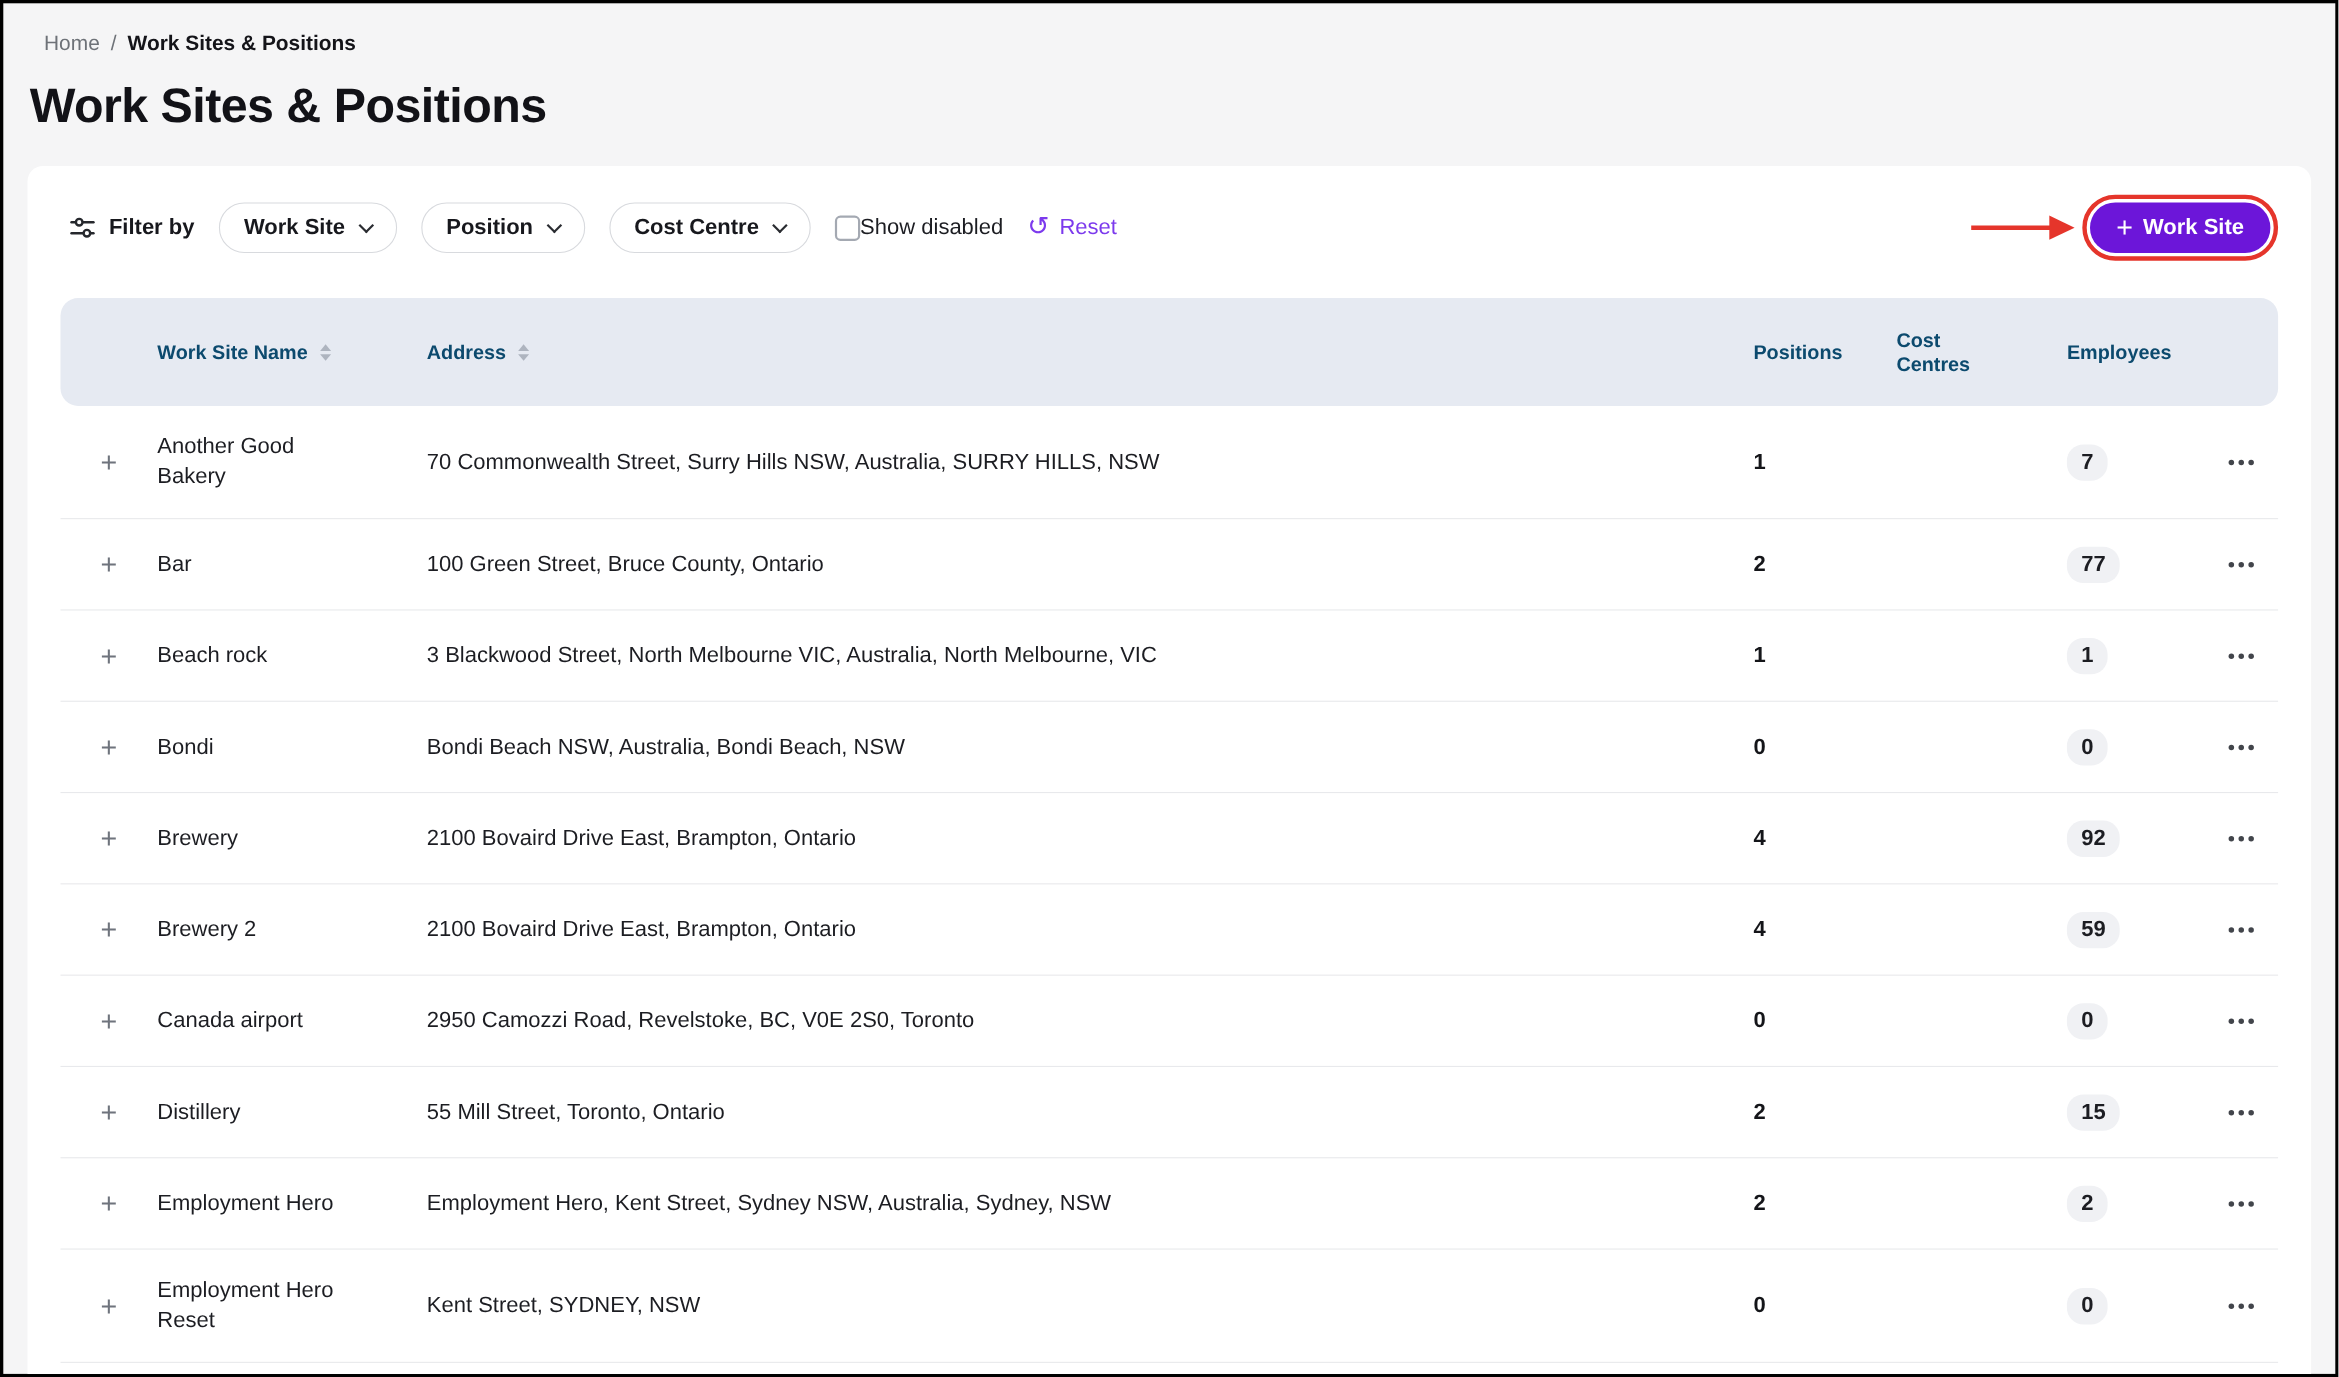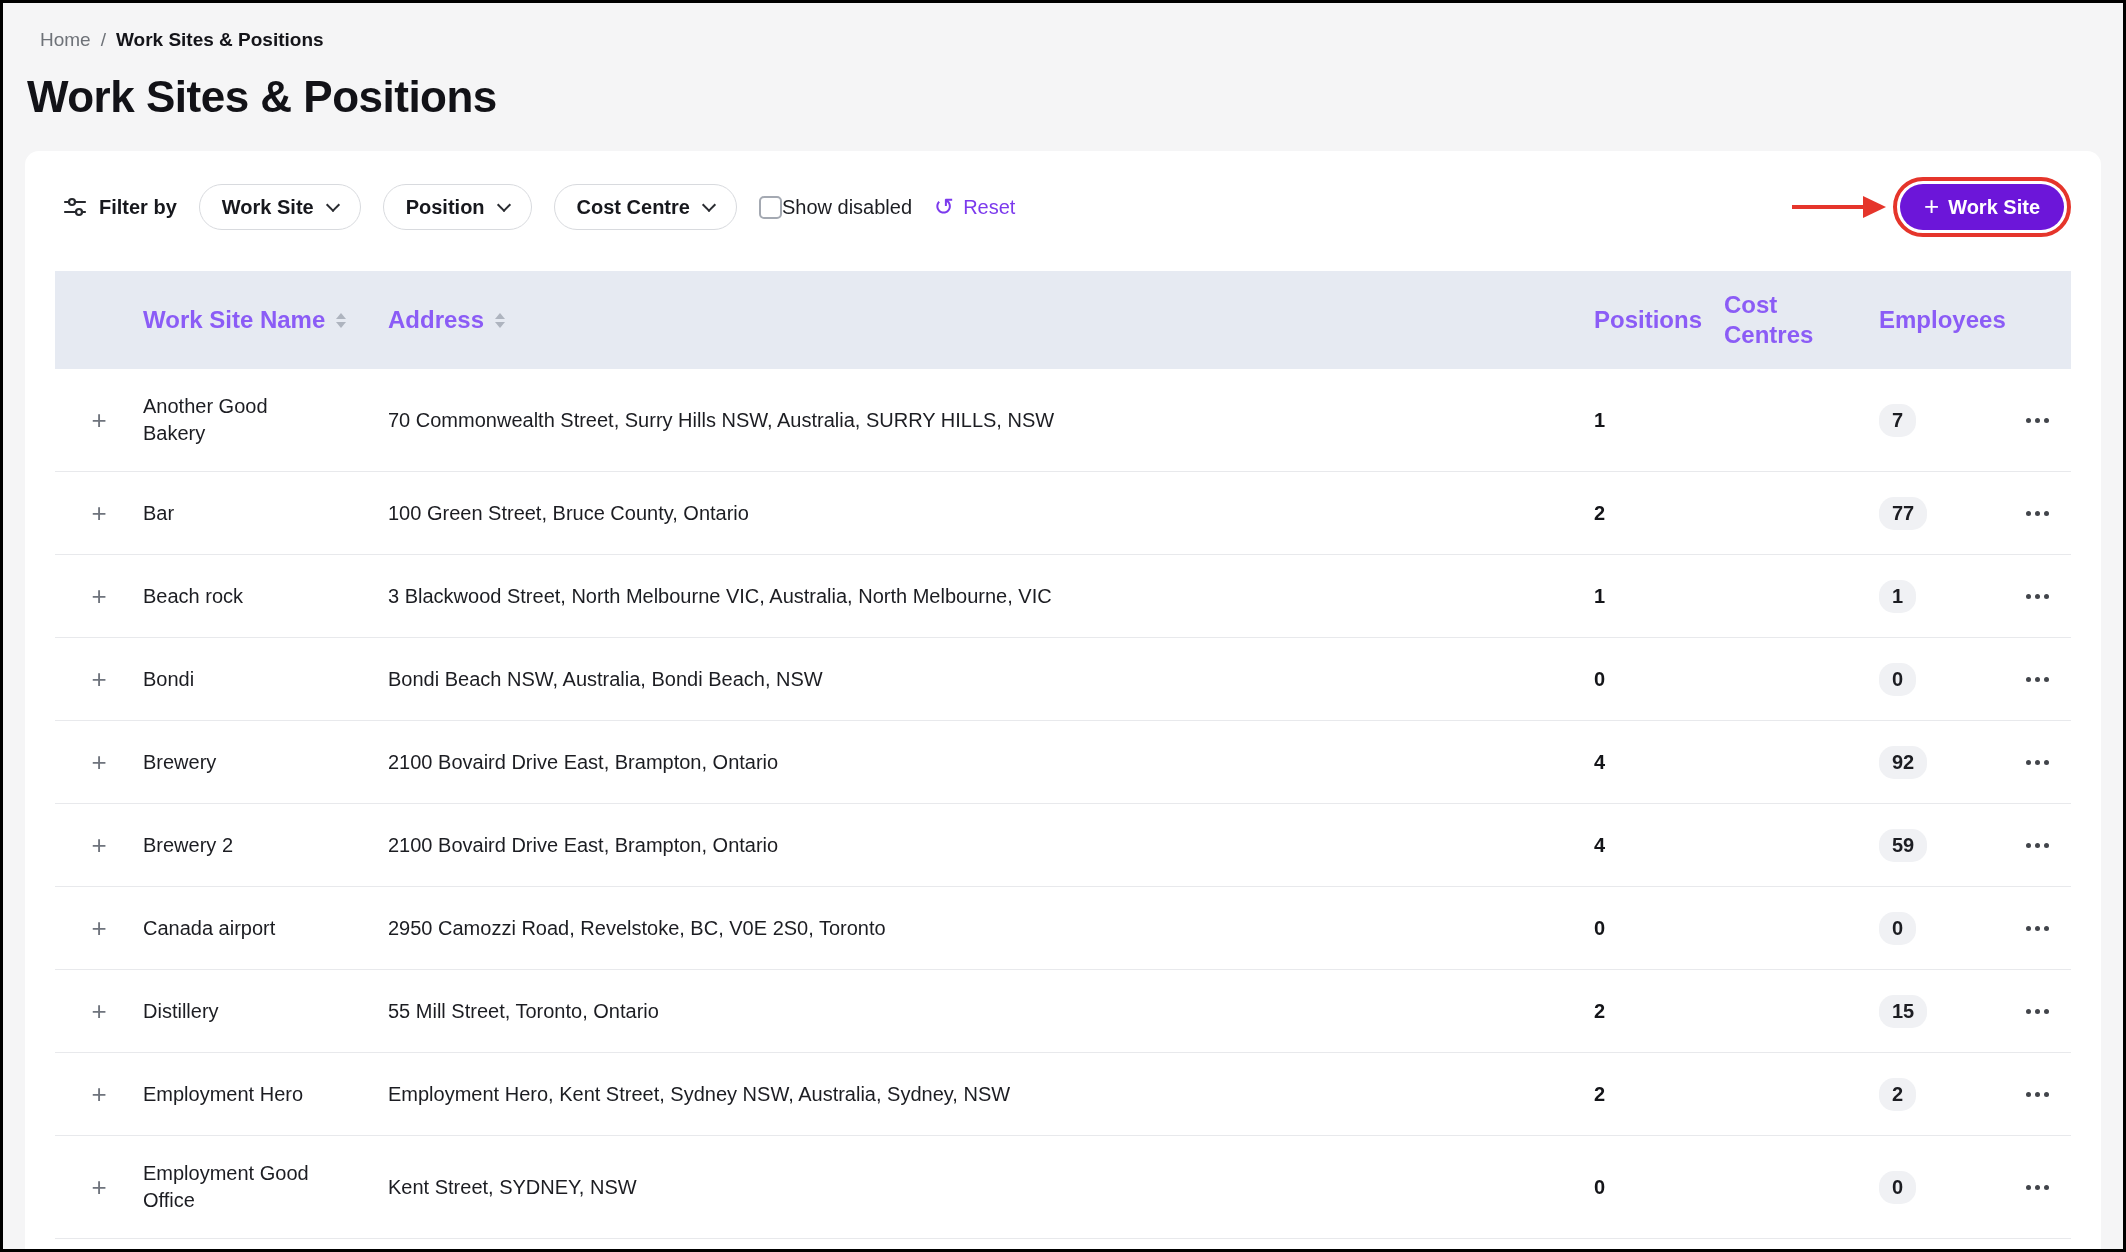--- a/index.html
+++ b/index.html
@@ -136,25 +136,25 @@
   }
   .add-btn .plus { font-size: 26px; font-weight: 400; line-height: 1; margin-top: -2px; }
   
   .tr {
     display: grid;
     grid-template-columns: 88px 245px 1fr 130px 155px 135px 67px;
     align-items: center;
   }
   .thead {
     background: var(--header-bg, #E6EAF2);
-    border-radius: 0;
+    border-radius: 16px;
     min-height: 98px;
-    font-size: 24px;
-    font-weight: 700;
-    color: #8b5cf6;
+    font-size: 18px;
+    font-weight: 700;
+    color: #0c4a6e;
   }
   .th { display: flex; align-items: center; padding-right: 12px; }
   .th-label { line-height: 1.25; }
   .th-cc .th-label { max-width: 92px; }
   .sort {
     display: inline-flex;
     flex-direction: column;
     gap: 3px;
     margin-left: 11px;
   }
@@ -468,21 +468,21 @@
                 <i></i>
                 <i></i>
               </button>
     </div>
   </div>
 
   <div class="tr trow">
     <div class="cell-expand">
       <button class="expand-btn"><span>+</span></button>
     </div>
-    <div class="cell-name"><span>Employment Good Office</span></div>
+    <div class="cell-name"><span>Employment Hero Reset</span></div>
     <div class="cell-addr">Kent Street, SYDNEY, NSW</div>
     <div class="cell-num num-col">0</div>
     <div class="num-col"></div>
     <div class="num-col"><span class="emp-pill">0</span></div>
     <div class="cell-actions">
       <button class="kebab">
                 <i></i>
                 <i></i>
                 <i></i>
               </button>

